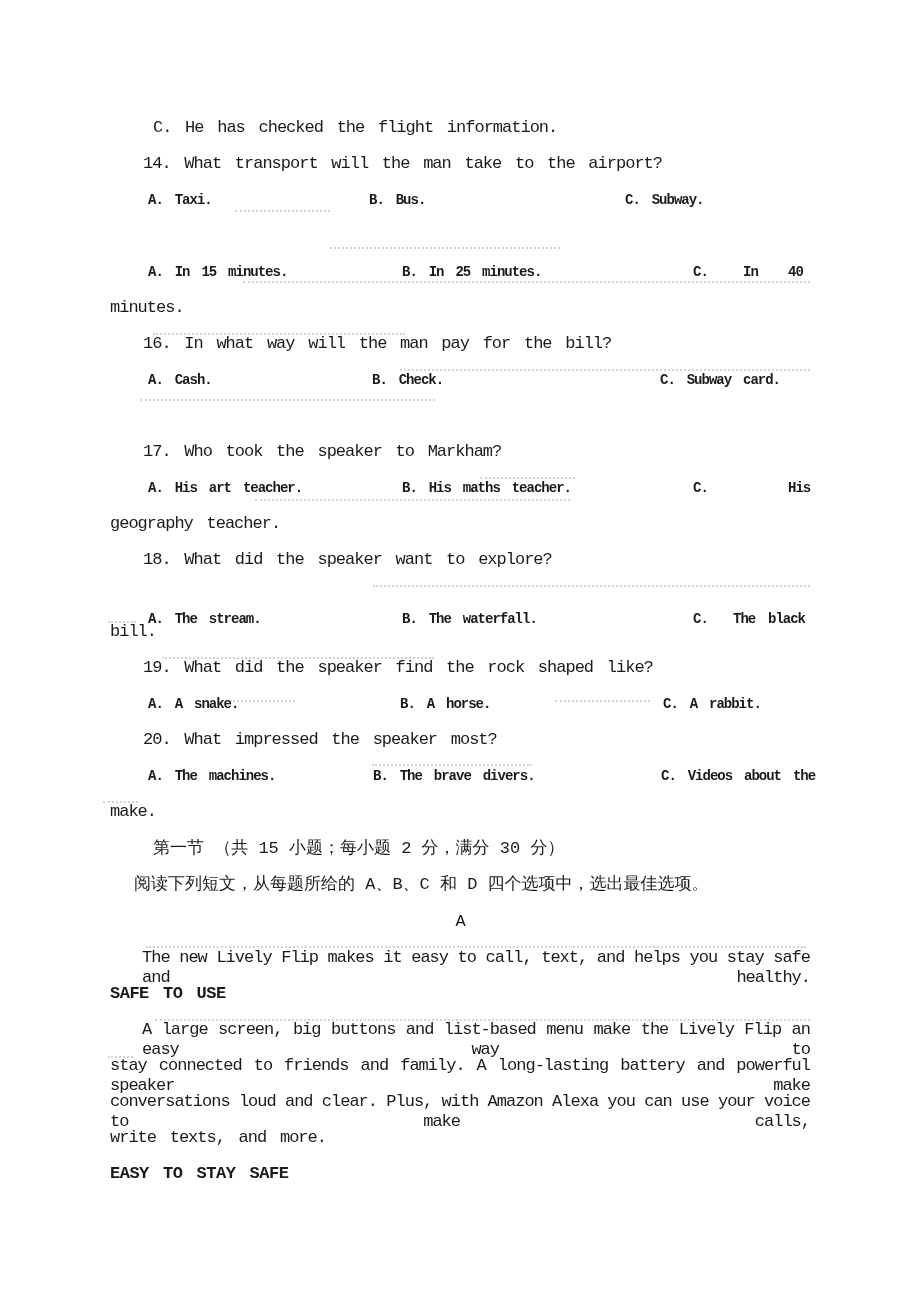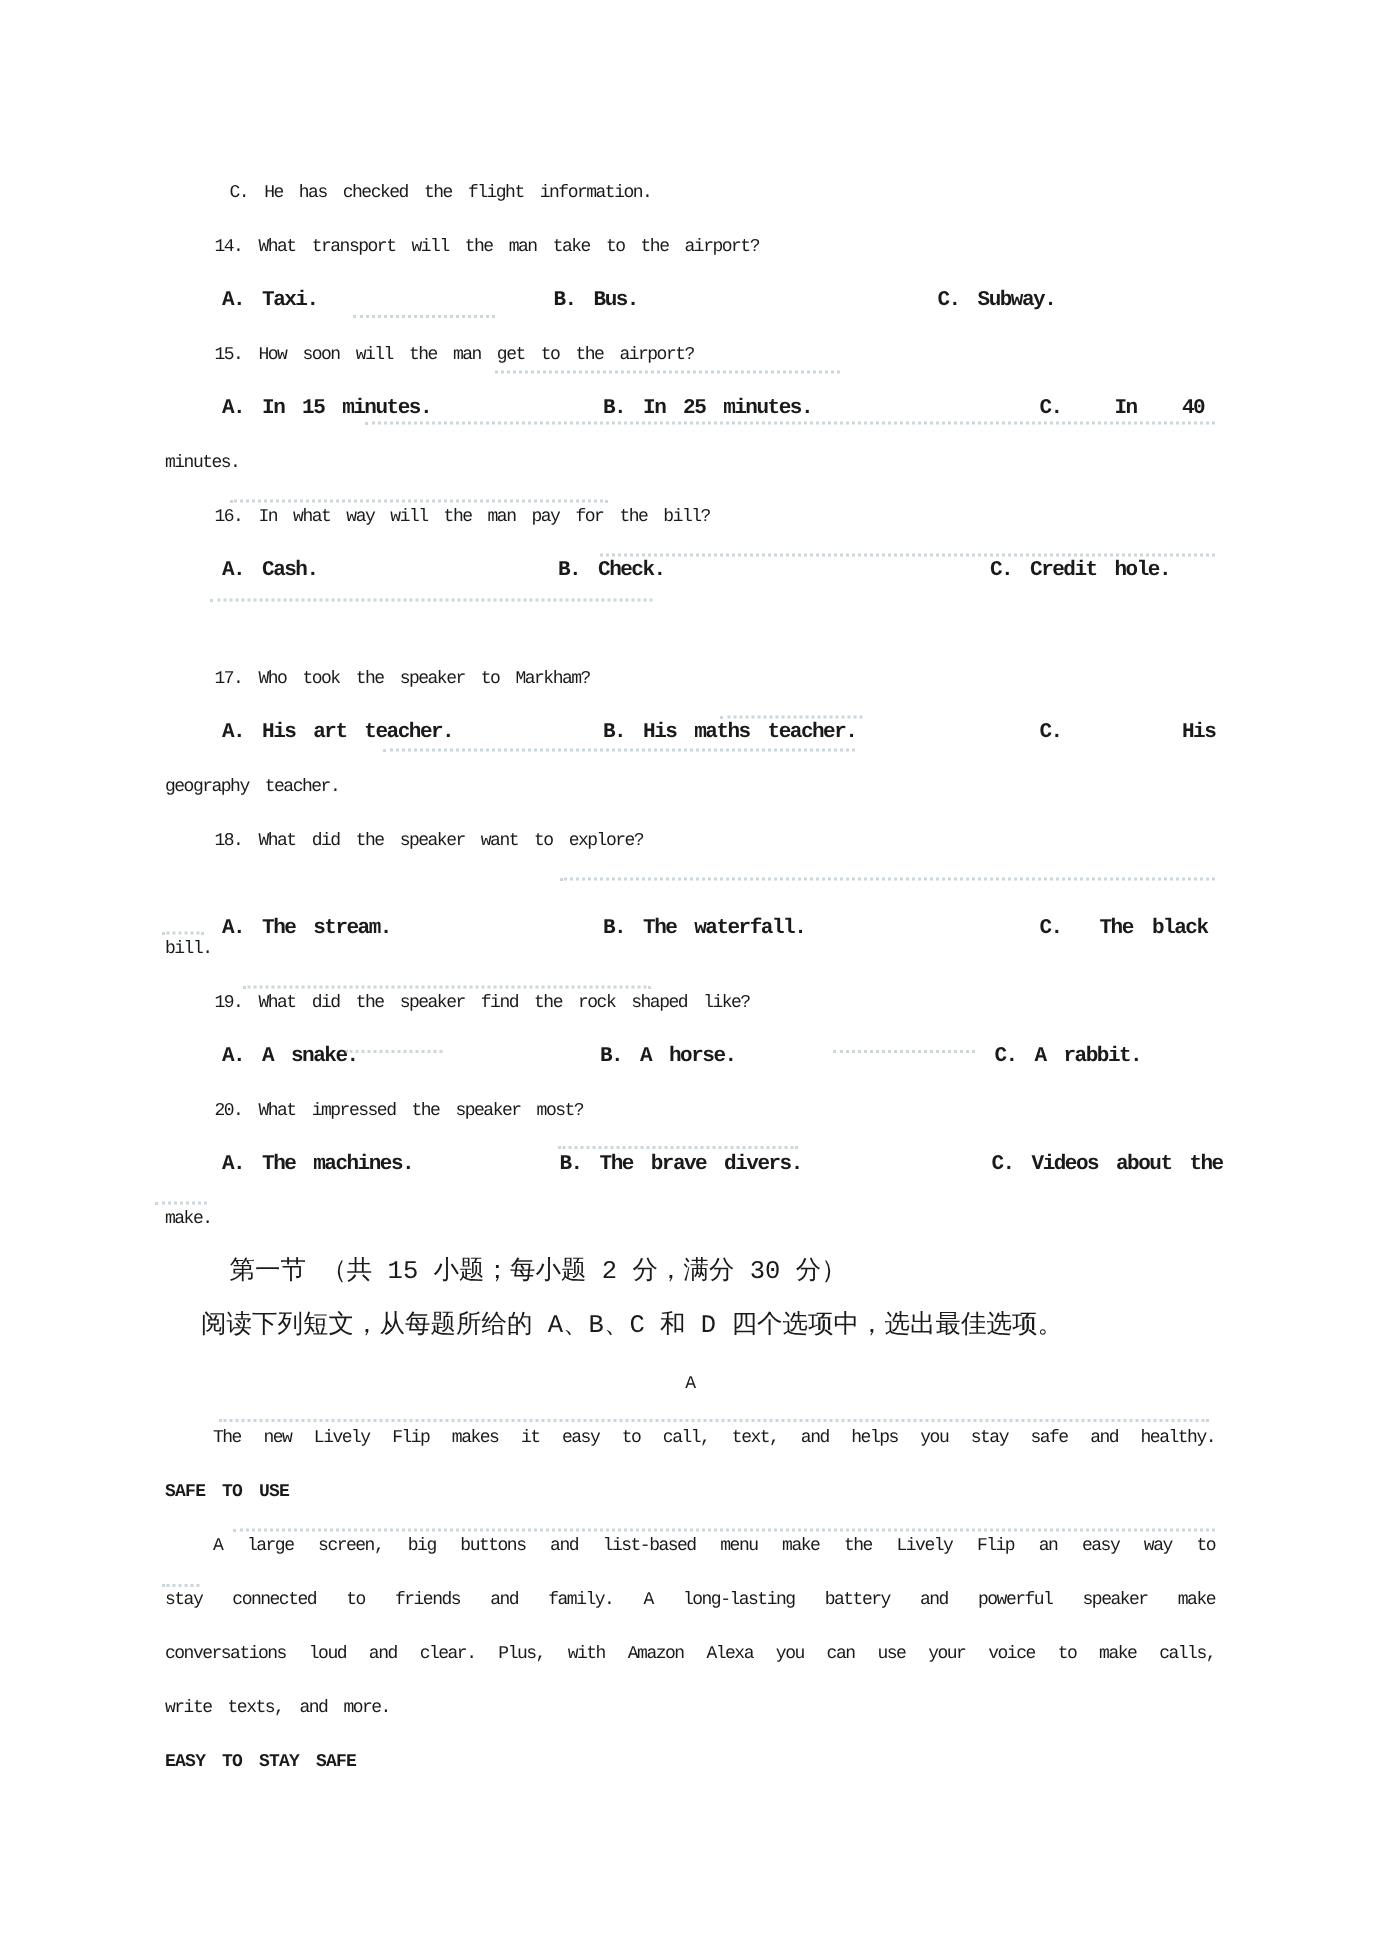--- a/index.html
+++ b/index.html
@@ -8,21 +8,21 @@
     width:920px;height:1302px;
     margin:0 auto;
     background:#ffffff;
     font-family:"Liberation Mono","DejaVu Sans Mono",monospace;
     color:#1a1a1a;
     overflow:hidden;
   }
   .ln{
     position:absolute;
     left:110px;width:700px;height:22px;
-    font-size:12px;line-height:20px;
+    font-size:17px;line-height:20px;
     letter-spacing:-1px;
     word-spacing:4.5px;
     white-space:nowrap;
   }
   .indent-q{padding-left:33px;width:667px;}
   .indent-c{padding-left:43px;width:657px;}
   .just{
     white-space:normal;
     text-align:justify;
     text-align-last:justify;
@@ -59,35 +59,34 @@
 
   <div class="ln indent-c" style="top:118px">C. He has checked the flight information.</div>
 
   <div class="ln indent-q" style="top:154px">14. What transport will the man take to the airport?</div>
   <div class="optrow" style="top:190px">
     <span class="opt" style="left:38px">A. Taxi.</span>
     <span class="opt" style="left:259px">B. Bus.</span>
     <span class="opt" style="left:515px">C. Subway.</span>
   </div>
 
-  <div class="ln indent-q" style="top:226px">15. How soon will the man get to the airport?</div>
   <div class="optrow" style="top:262px">
     <span class="opt" style="left:38px">A. In 15 minutes.</span>
     <span class="opt" style="left:292px">B. In 25 minutes.</span>
     <span class="opt" style="left:583px">C.</span>
     <span class="opt" style="left:633px">In</span>
     <span class="opt" style="left:678px">40</span>
   </div>
   <div class="ln" style="top:298px">minutes.</div>
 
   <div class="ln indent-q" style="top:334px">16. In what way will the man pay for the bill?</div>
   <div class="optrow" style="top:370px">
     <span class="opt" style="left:38px">A. Cash.</span>
     <span class="opt" style="left:262px">B. Check.</span>
-    <span class="opt" style="left:550px">C. Credit hole.</span>
+    <span class="opt" style="left:550px">C. Subway card.</span>
   </div>
 
 
   <div class="ln indent-q" style="top:442px">17. Who took the speaker to Markham?</div>
   <div class="optrow" style="top:478px">
     <span class="opt" style="left:38px">A. His art teacher.</span>
     <span class="opt" style="left:292px">B. His maths teacher.</span>
     <span class="opt" style="left:583px">C.</span>
     <span class="opt" style="left:678px">His</span>
   </div>

